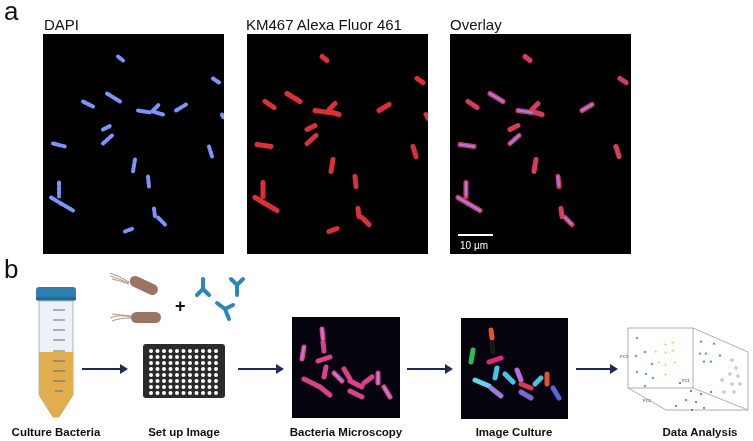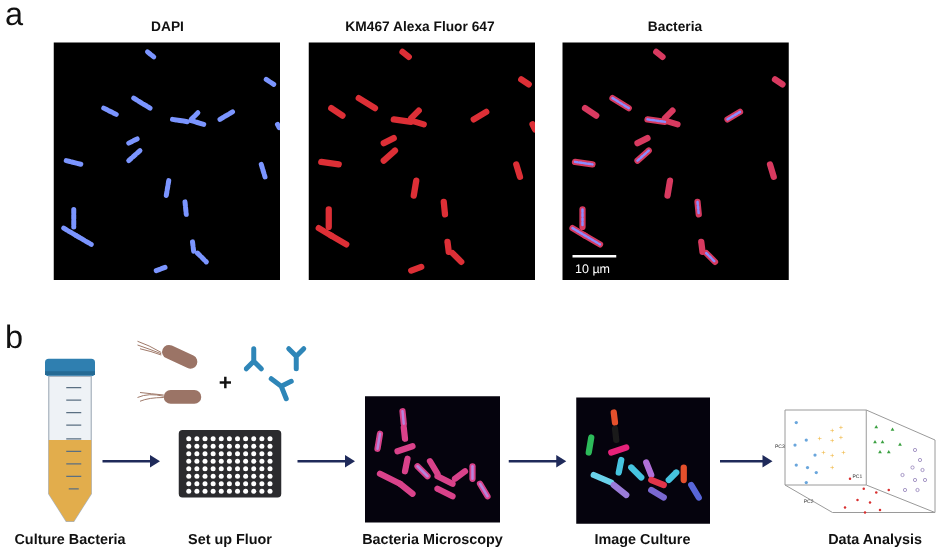--- a/index.html
+++ b/index.html
@@ -1,37 +1,37 @@
 <!DOCTYPE html>
 <html><head>
 <meta charset="utf-8">
 <style>
   html, body { margin:0; padding:0; background:#ffffff; }
   body { width:753px; height:441px; position:relative; overflow:hidden; font-family:"Liberation Sans", sans-serif; color:#111; }
   .panel-letter { position:absolute; font-size:26px; font-family:"Liberation Sans", sans-serif; font-weight:normal; color:#111; }
-  .mtitle { position:absolute; font-size:11px; font-weight:bold; text-align:center; width:180px; }
-  .micro { position:absolute; background:#000; width:181px; height:190px; top:34px; overflow:hidden; }
+  .mtitle { position:absolute; font-size:15px; font-weight:normal; width:180px; }
+  .micro { position:absolute; background:#000; width:181px; height:220px; top:34px; overflow:hidden; }
   .micro svg { width:100%; height:100%; display:block; }
   .scalebar { position:absolute; left:8px; bottom:18px; width:35px; height:2px; background:#fff; }
   .scaletext { position:absolute; left:10px; bottom:3px; color:#fff; font-size:10px; font-family:"Liberation Sans", sans-serif; }
   .step-label { position:absolute; font-size:11.5px; font-weight:bold; text-align:center; white-space:nowrap; }
   .arrow { position:absolute; height:2px; background:#1f2a5a; }
   .arrow::after { content:""; position:absolute; right:-6px; top:-4px; border-left:8px solid #1f2a5a; border-top:5px solid transparent; border-bottom:5px solid transparent; }
   .thumb { position:absolute; background:#05030d; overflow:hidden; }
   .thumb svg { width:100%; height:100%; display:block; }
   .plus { position:absolute; font-size:18px; font-weight:bold; }
 </style>
 </head>
 <body>
 
 <div class="panel-letter" style="left:4px;top:-4px;">a</div>
 
 <div class="mtitle" style="left:44px;top:16px;">DAPI</div>
-<div class="mtitle" style="left:246px;top:16px;">KM467 Alexa Fluor 647</div>
-<div class="mtitle" style="left:450px;top:16px;">Bacteria</div>
+<div class="mtitle" style="left:246px;top:16px;">KM467 Alexa Fluor 461</div>
+<div class="mtitle" style="left:450px;top:16px;">Overlay</div>
 
 <div class="micro" style="left:43px;">
   <svg viewBox="0 0 181 175">
     <g stroke="#7b95ff" stroke-width="4" stroke-linecap="round" stroke-dasharray="3 1.5">
       <line x1="75" y1="0" x2="80" y2="4"></line>
       <line x1="170" y1="22" x2="176" y2="26"></line>
       <line x1="40" y1="45" x2="50" y2="50"></line>
       <line x1="64" y1="37" x2="77" y2="45"></line>
       <line x1="95" y1="54" x2="108" y2="56"></line>
       <line x1="110" y1="55" x2="120" y2="58"></line>
@@ -309,16 +309,16 @@
       <circle cx="68" cy="78" r="1"></circle>
         <circle cx="78" cy="80" r="1"></circle>
         <circle cx="58" cy="84" r="1"></circle>
         <circle cx="74" cy="88" r="1"></circle>
         <circle cx="86" cy="86" r="1"></circle>
     </g>
   </svg>
 </div>
 
 <div class="step-label" style="left:-4px;top:426px;width:120px;">Culture Bacteria</div>
-<div class="step-label" style="left:124px;top:426px;width:120px;">Set up Fluor</div>
+<div class="step-label" style="left:124px;top:426px;width:120px;">Set up Image</div>
 <div class="step-label" style="left:271px;top:426px;width:150px;">Bacteria Microscopy</div>
 <div class="step-label" style="left:454px;top:426px;width:120px;">Image Culture</div>
 <div class="step-label" style="left:640px;top:426px;width:120px;">Data Analysis</div>
 
 </body></html>

